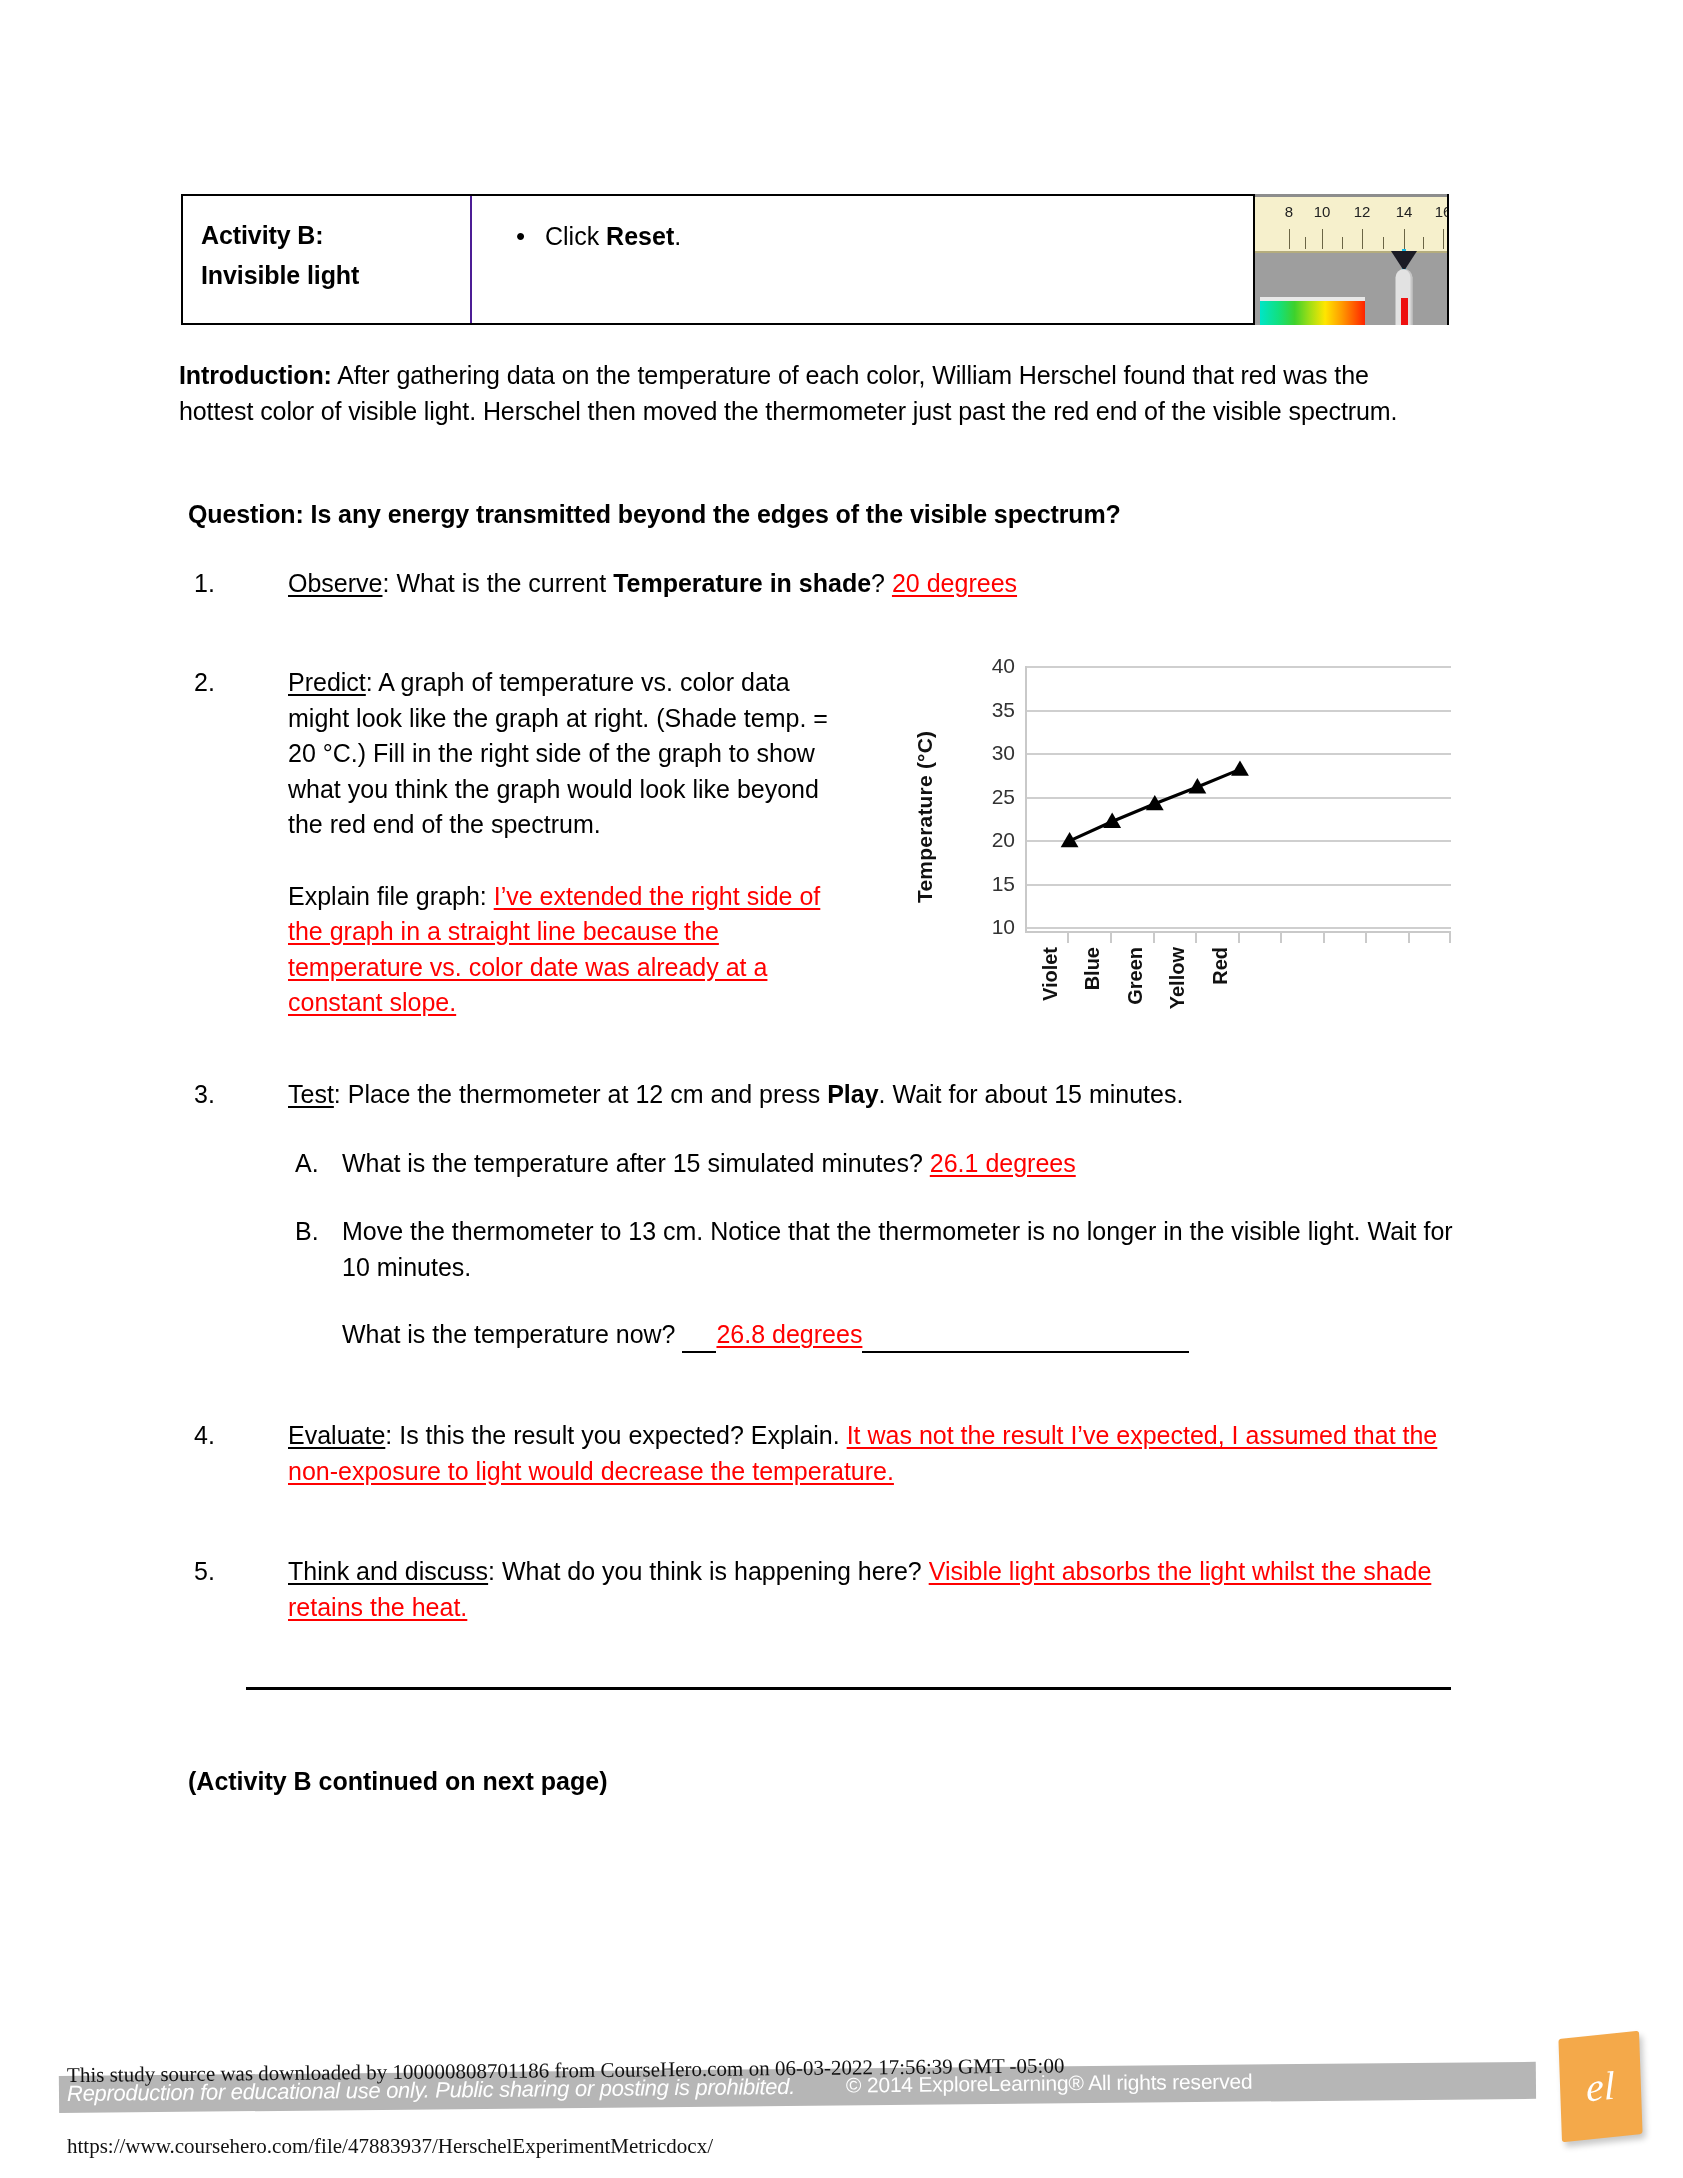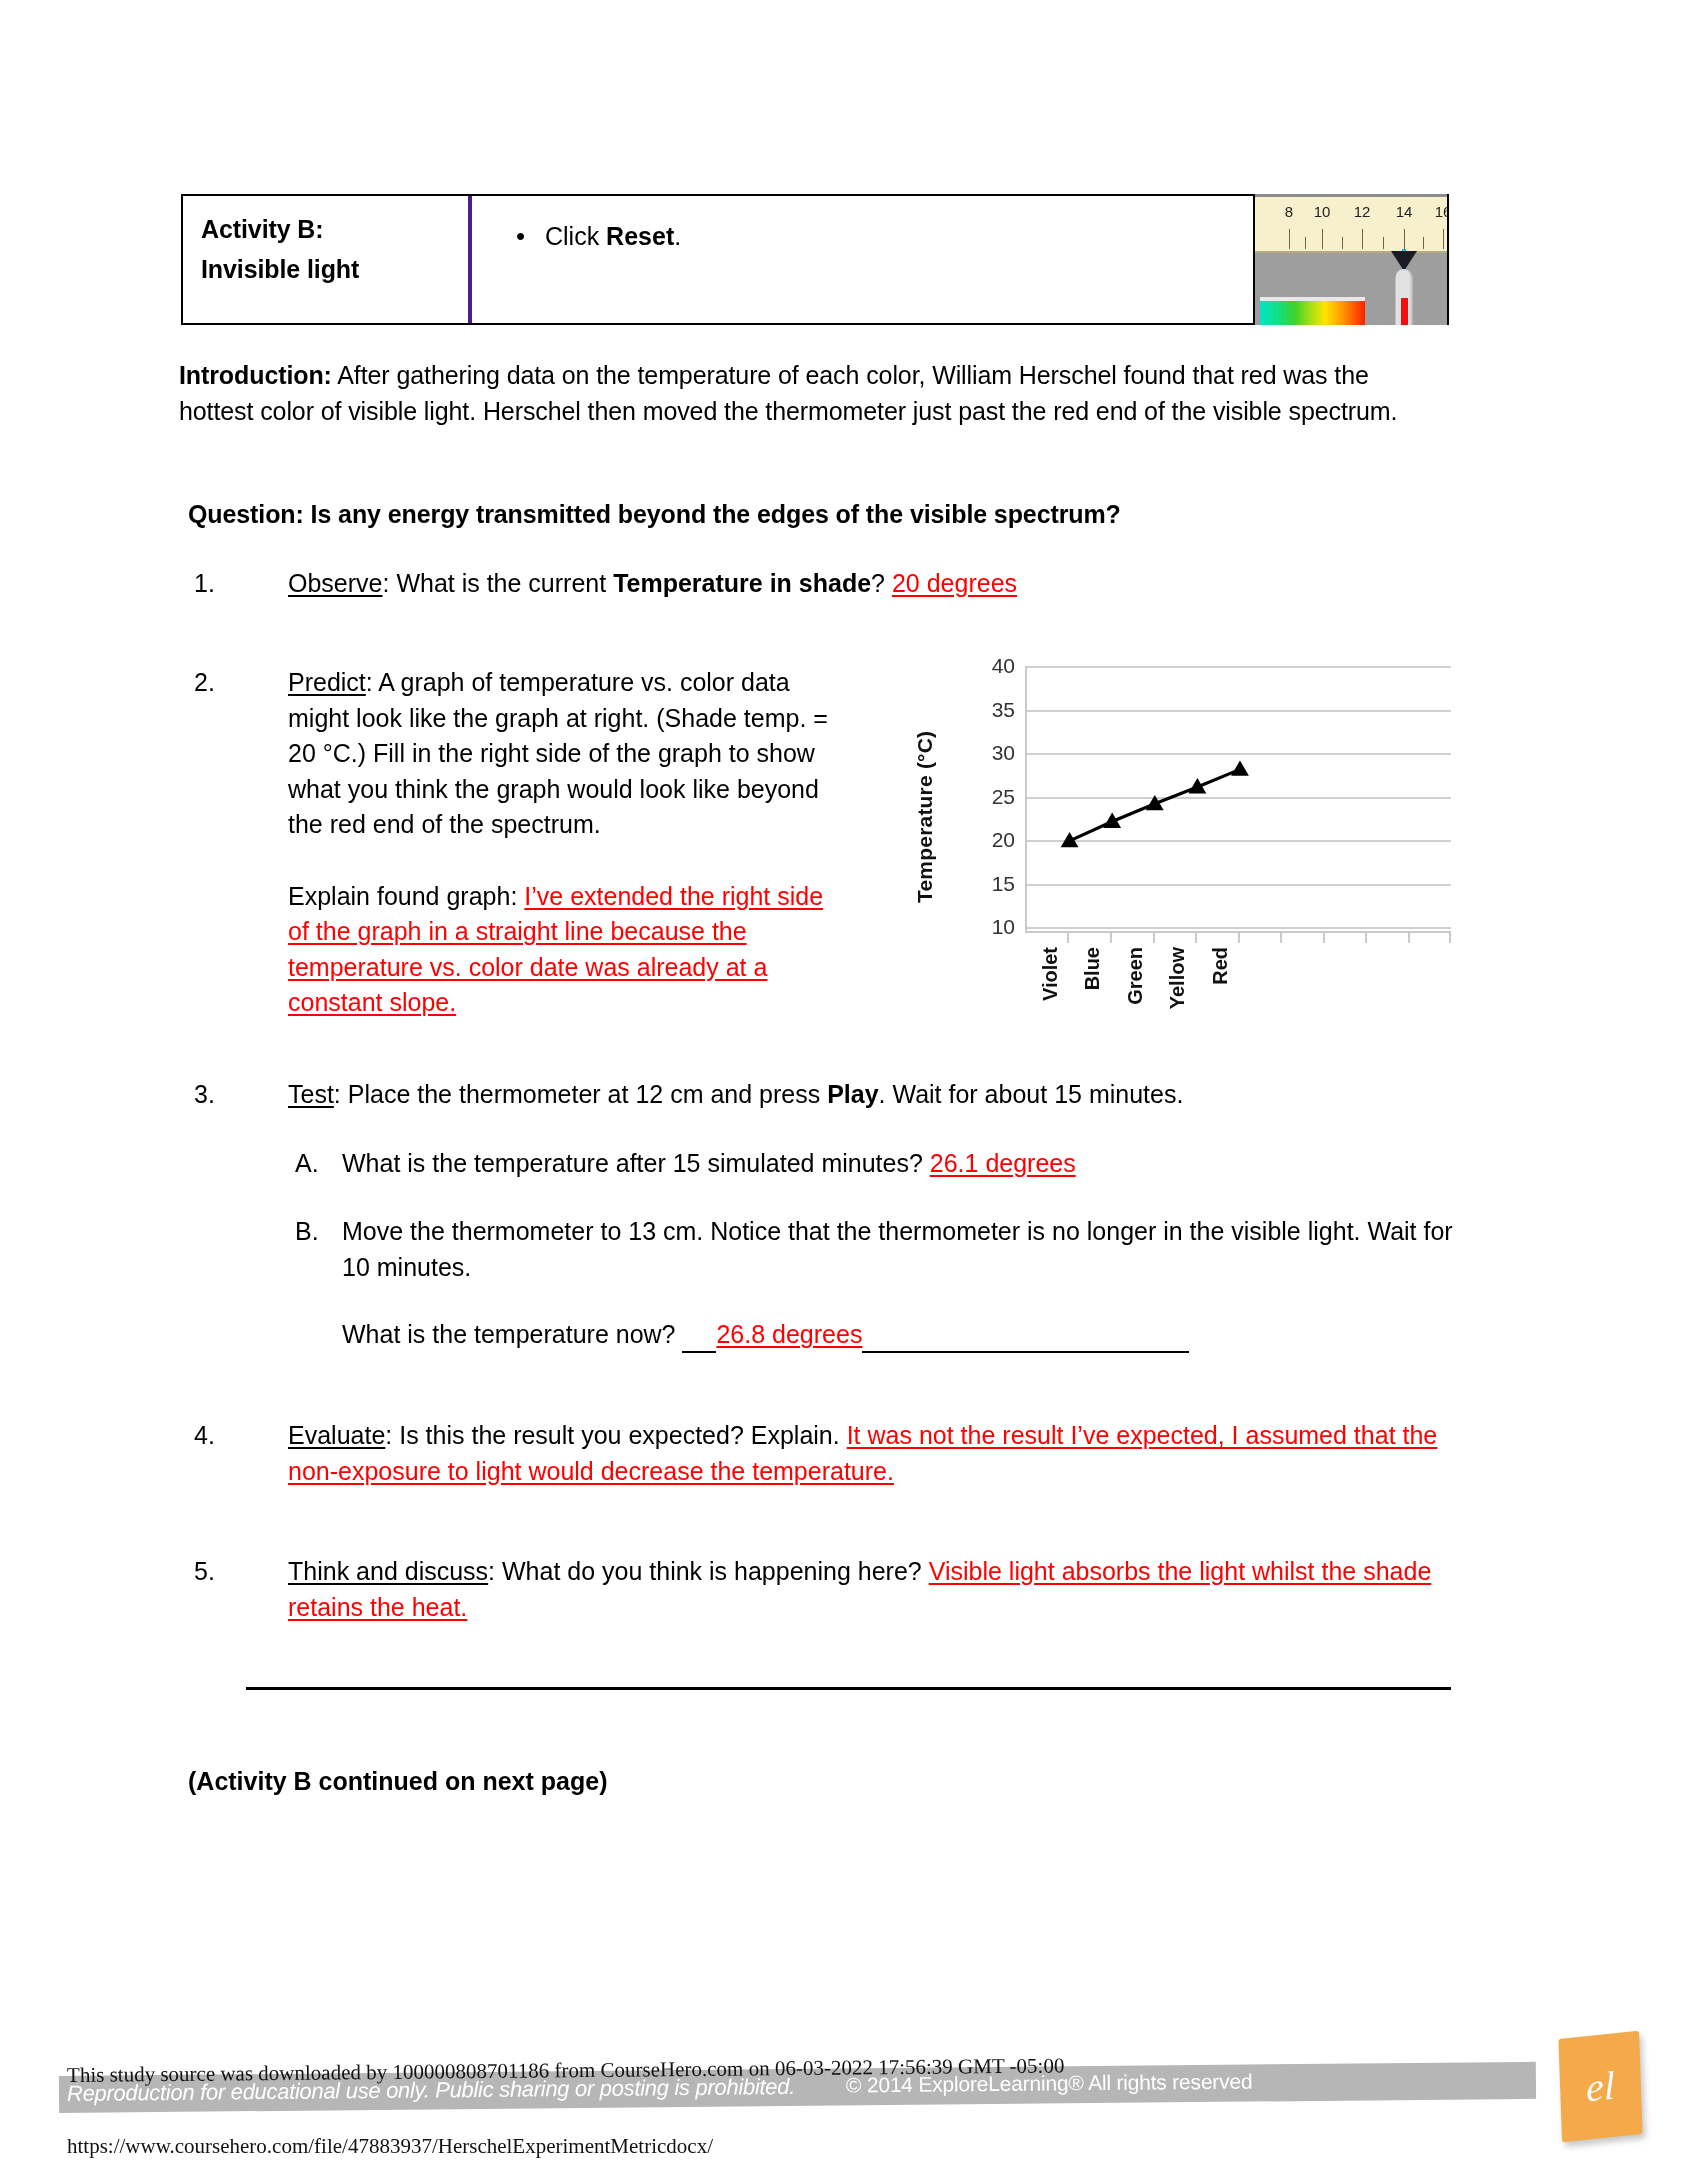--- a/index.html
+++ b/index.html
@@ -31,22 +31,22 @@
     top: 194px;
     width: 1268px;
     height: 131px;
     border: 2px solid #000;
     box-sizing: border-box;
     display: flex;
   }
   .hdr-cell-left {
     width: 289px;
     box-sizing: border-box;
-    border-right: 4px solid #4c1d95;
-    padding: 14px 0 0 18px;
+    border-right: 2px solid #4c1d95;
+    padding: 20px 0 0 18px;
   }
   .hdr-cell-right {
     flex: 1;
     box-sizing: border-box;
     padding: 14px 0 0 22px;
     position: relative;
   }
   .act-title, .act-sub {
     font-size: 25px;
     font-weight: bold;
@@ -439,21 +439,21 @@
     <div class="numbody">
       <u class="ul">Observe</u><span>: What is the current </span><span class="bold">Temperature in shade</span><span>? </span><span class="ans">20 degrees</span>
     </div>
   </div>
 
   <div class="numitem q2">
     <span class="num">2.</span>
     <div class="numbody">
       <u class="ul">Predict</u><span>: A graph of temperature vs. color data might look like the graph at right. (Shade temp. = 20 °C.) Fill in the right side of the graph to show what you think the graph would look like beyond the red end of the spectrum.</span>
       <div class="explain">
-        <span>Explain found graph: </span><span class="ans">I’ve extended the right side of the graph in a straight line because the temperature vs. color date was already at a constant slope.</span>
+        <span>Explain file graph: </span><span class="ans">I’ve extended the right side of the graph in a straight line because the temperature vs. color date was already at a constant slope.</span>
       </div>
     </div>
   </div>
 
   <div class="chart-wrap">
     <div class="chart-ylabel">Temperature (°C)</div>
 
     <div class="chart-plot">
       <div class="gridline" style="top:0px;">
           <span class="ytick-label">40</span>

